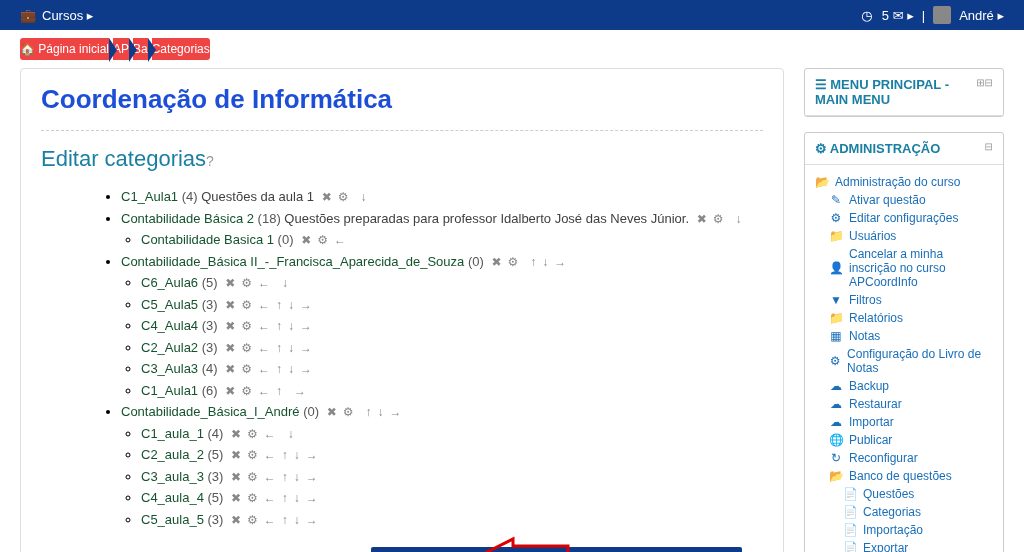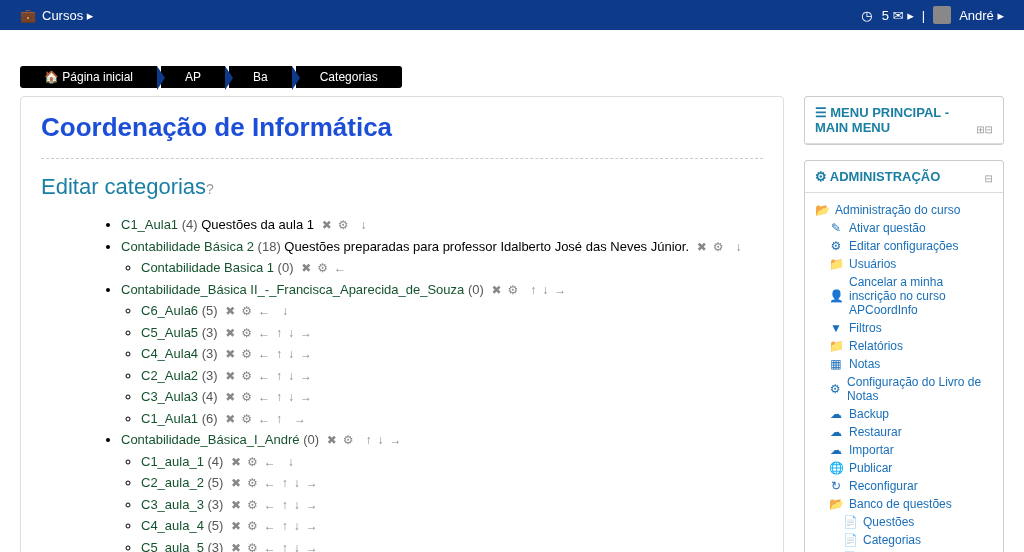--- a/index.html
+++ b/index.html
@@ -1,43 +1,43 @@
 <!DOCTYPE html>
 <html><head>
 <meta charset="utf-8">
 <style>
 * { margin: 0; padding: 0; box-sizing: border-box; font-family: Arial, Helvetica, sans-serif; }
 body { background: #fff; font-size: 13px; }
 .topbar { background: #0e3a8a; height: 30px; display: flex; align-items: center; justify-content: space-between; padding: 0 20px; color: #fff; }
 .topbar-left, .topbar-right { display: flex; align-items: center; gap: 8px; }
 .topbar a { color: #fff; text-decoration: none; font-size: 13px; }
 .breadcrumb-bar { padding: 8px 20px; display: flex; gap: 4px; align-items: center; }
-.crumb { background: #000000; color: #fff; padding: 4px 24px; font-size: 12px; position: relative; margin-top: 28px; }
+.crumb { background: #ef4444; color: #fff; padding: 4px 0; font-size: 12px; position: relative; }
 .crumb:first-child { border-radius: 3px 0 0 3px; }
 .crumb:not(:last-child)::after { content: ""; position: absolute; right: -8px; top: 0; border-left: 8px solid #0e3a8a; border-top: 12px solid transparent; border-bottom: 12px solid transparent; z-index: 1; }
 .crumb:last-child { border-radius: 0 3px 3px 0; }
 .container { display: flex; gap: 20px; padding: 0 20px 20px 20px; }
 .main { flex: 1; border: 1px solid #ddd; border-radius: 4px; padding: 15px 20px; min-width: 0; }
 .sidebar { width: 200px; }
 h1.page-title { color: #1d4ed8; font-size: 26px; font-weight: bold; margin-bottom: 15px; }
 .dashed-line { border-top: 1px dashed #ccc; margin-bottom: 15px; }
 h2.section-title { color: #1a7fa3; font-size: 22px; font-weight: normal; margin-bottom: 15px; }
 h3.subsection { color: #1a7fa3; font-size: 17px; font-weight: bold; margin: 0 0 12px 60px; }
 .help-icon { font-size: 14px; color: #999; }
 ul.tree { list-style: disc; margin-left: 80px; }
 ul.tree ul { list-style: circle; margin-left: 20px; }
 ul.tree li { margin: 2px 0; line-height: 1.5; }
 .cat-link { color: #14532d; text-decoration: none; }
 .cat-count { color: #555; }
-.cat-desc { color: #000000; }
+.cat-desc { color: #404040; }
 .icon-group { display: inline-flex; gap: 6px; margin-left: 4px; color: #888; }
 .icon-group span { cursor: pointer; font-size: 12px; }
 .add-btn { position: absolute; left: 350px; top: 478px; background: #0e3a8a; color: #fff; border: none; padding: 18px 130px; font-size: 13px; cursor: pointer; border-radius: 2px; }
 .block { border: 1px solid #ccc; border-radius: 3px; margin-bottom: 15px; }
-.block-header { padding: 8px 10px; border-bottom: 1px solid #ddd; display: flex; align-items: flex-end; justify-content: space-between; }
+.block-header { padding: 8px 10px; border-bottom: 1px solid #ddd; display: flex; align-items: flex-start; justify-content: space-between; }
 .block-title { color: #1a7fa3; font-weight: bold; font-size: 13px; }
 .block-title.admin { color: #1a7fa3; }
 .block-controls { color: #999; font-size: 10px; }
 .block-body { padding: 8px 10px; }
 .admin-tree { list-style: none; }
 .admin-tree li { padding: 2px 0; }
 .admin-tree a { color: #1a6fb8; text-decoration: none; font-size: 12px; display: flex; align-items: center; gap: 6px; }
 .admin-tree .lvl1 { margin-left: 0; }
 .admin-tree .lvl2 { margin-left: 14px; }
 .admin-tree .lvl3 { margin-left: 28px; }

